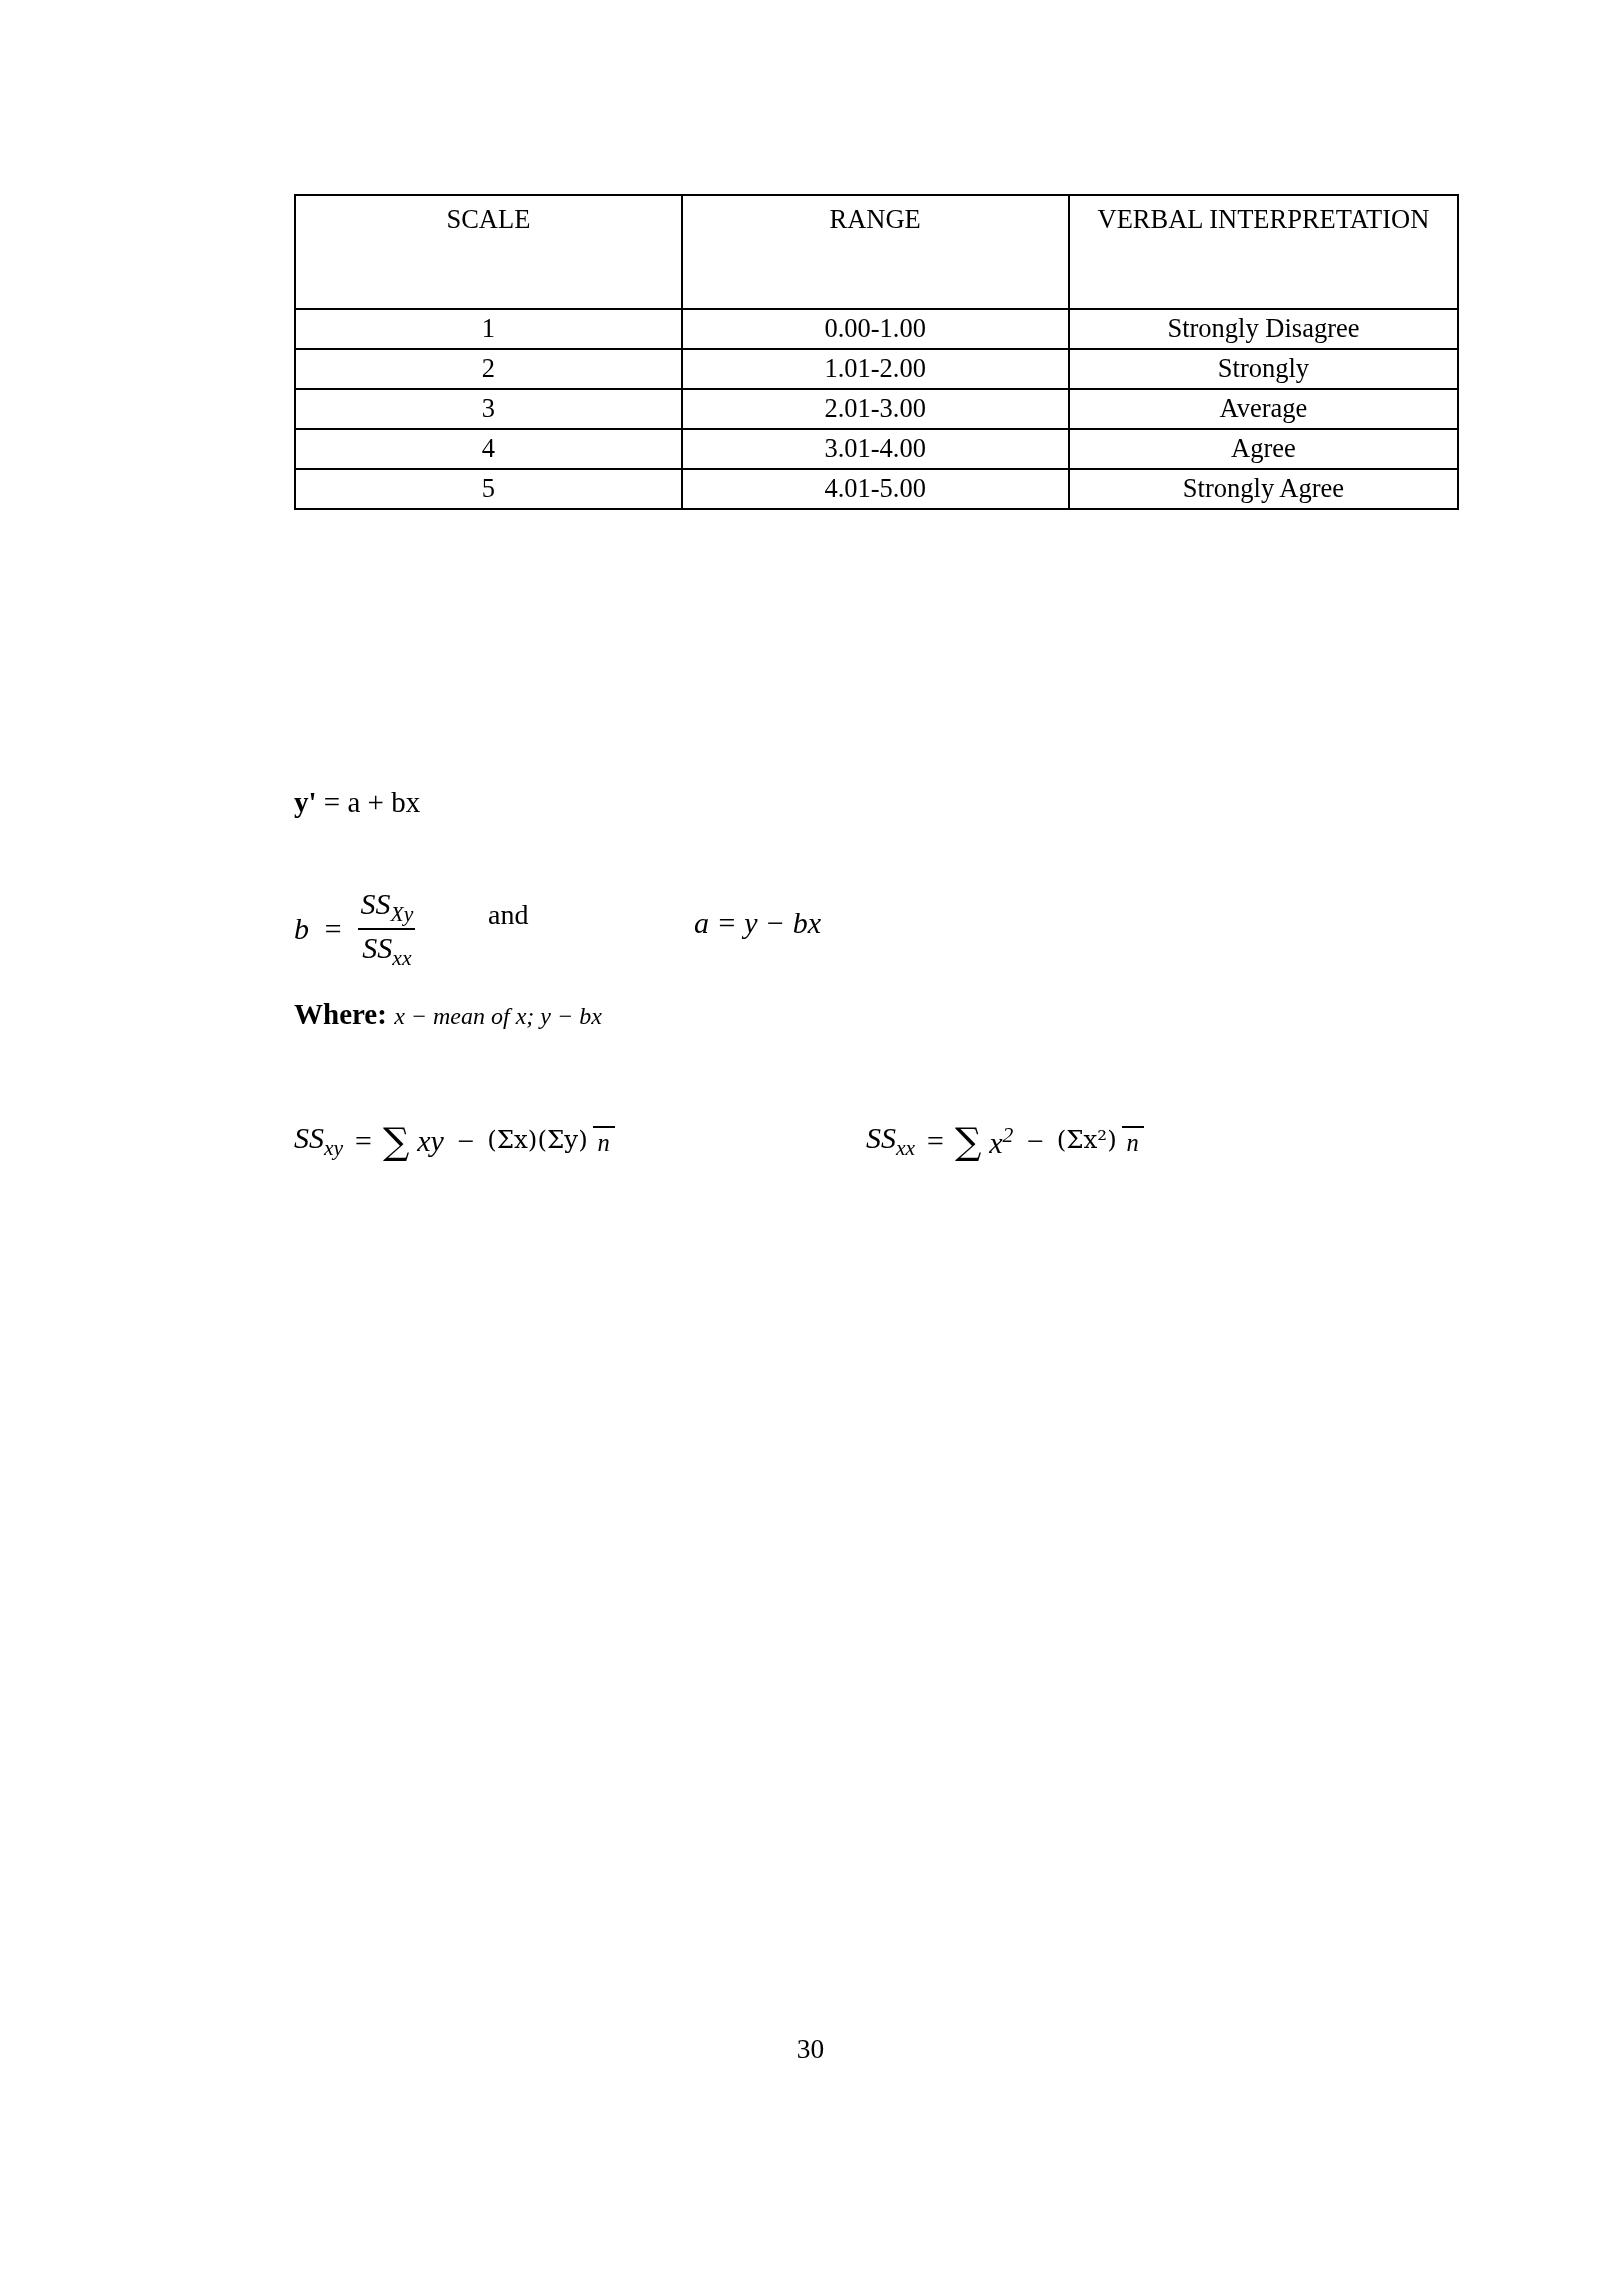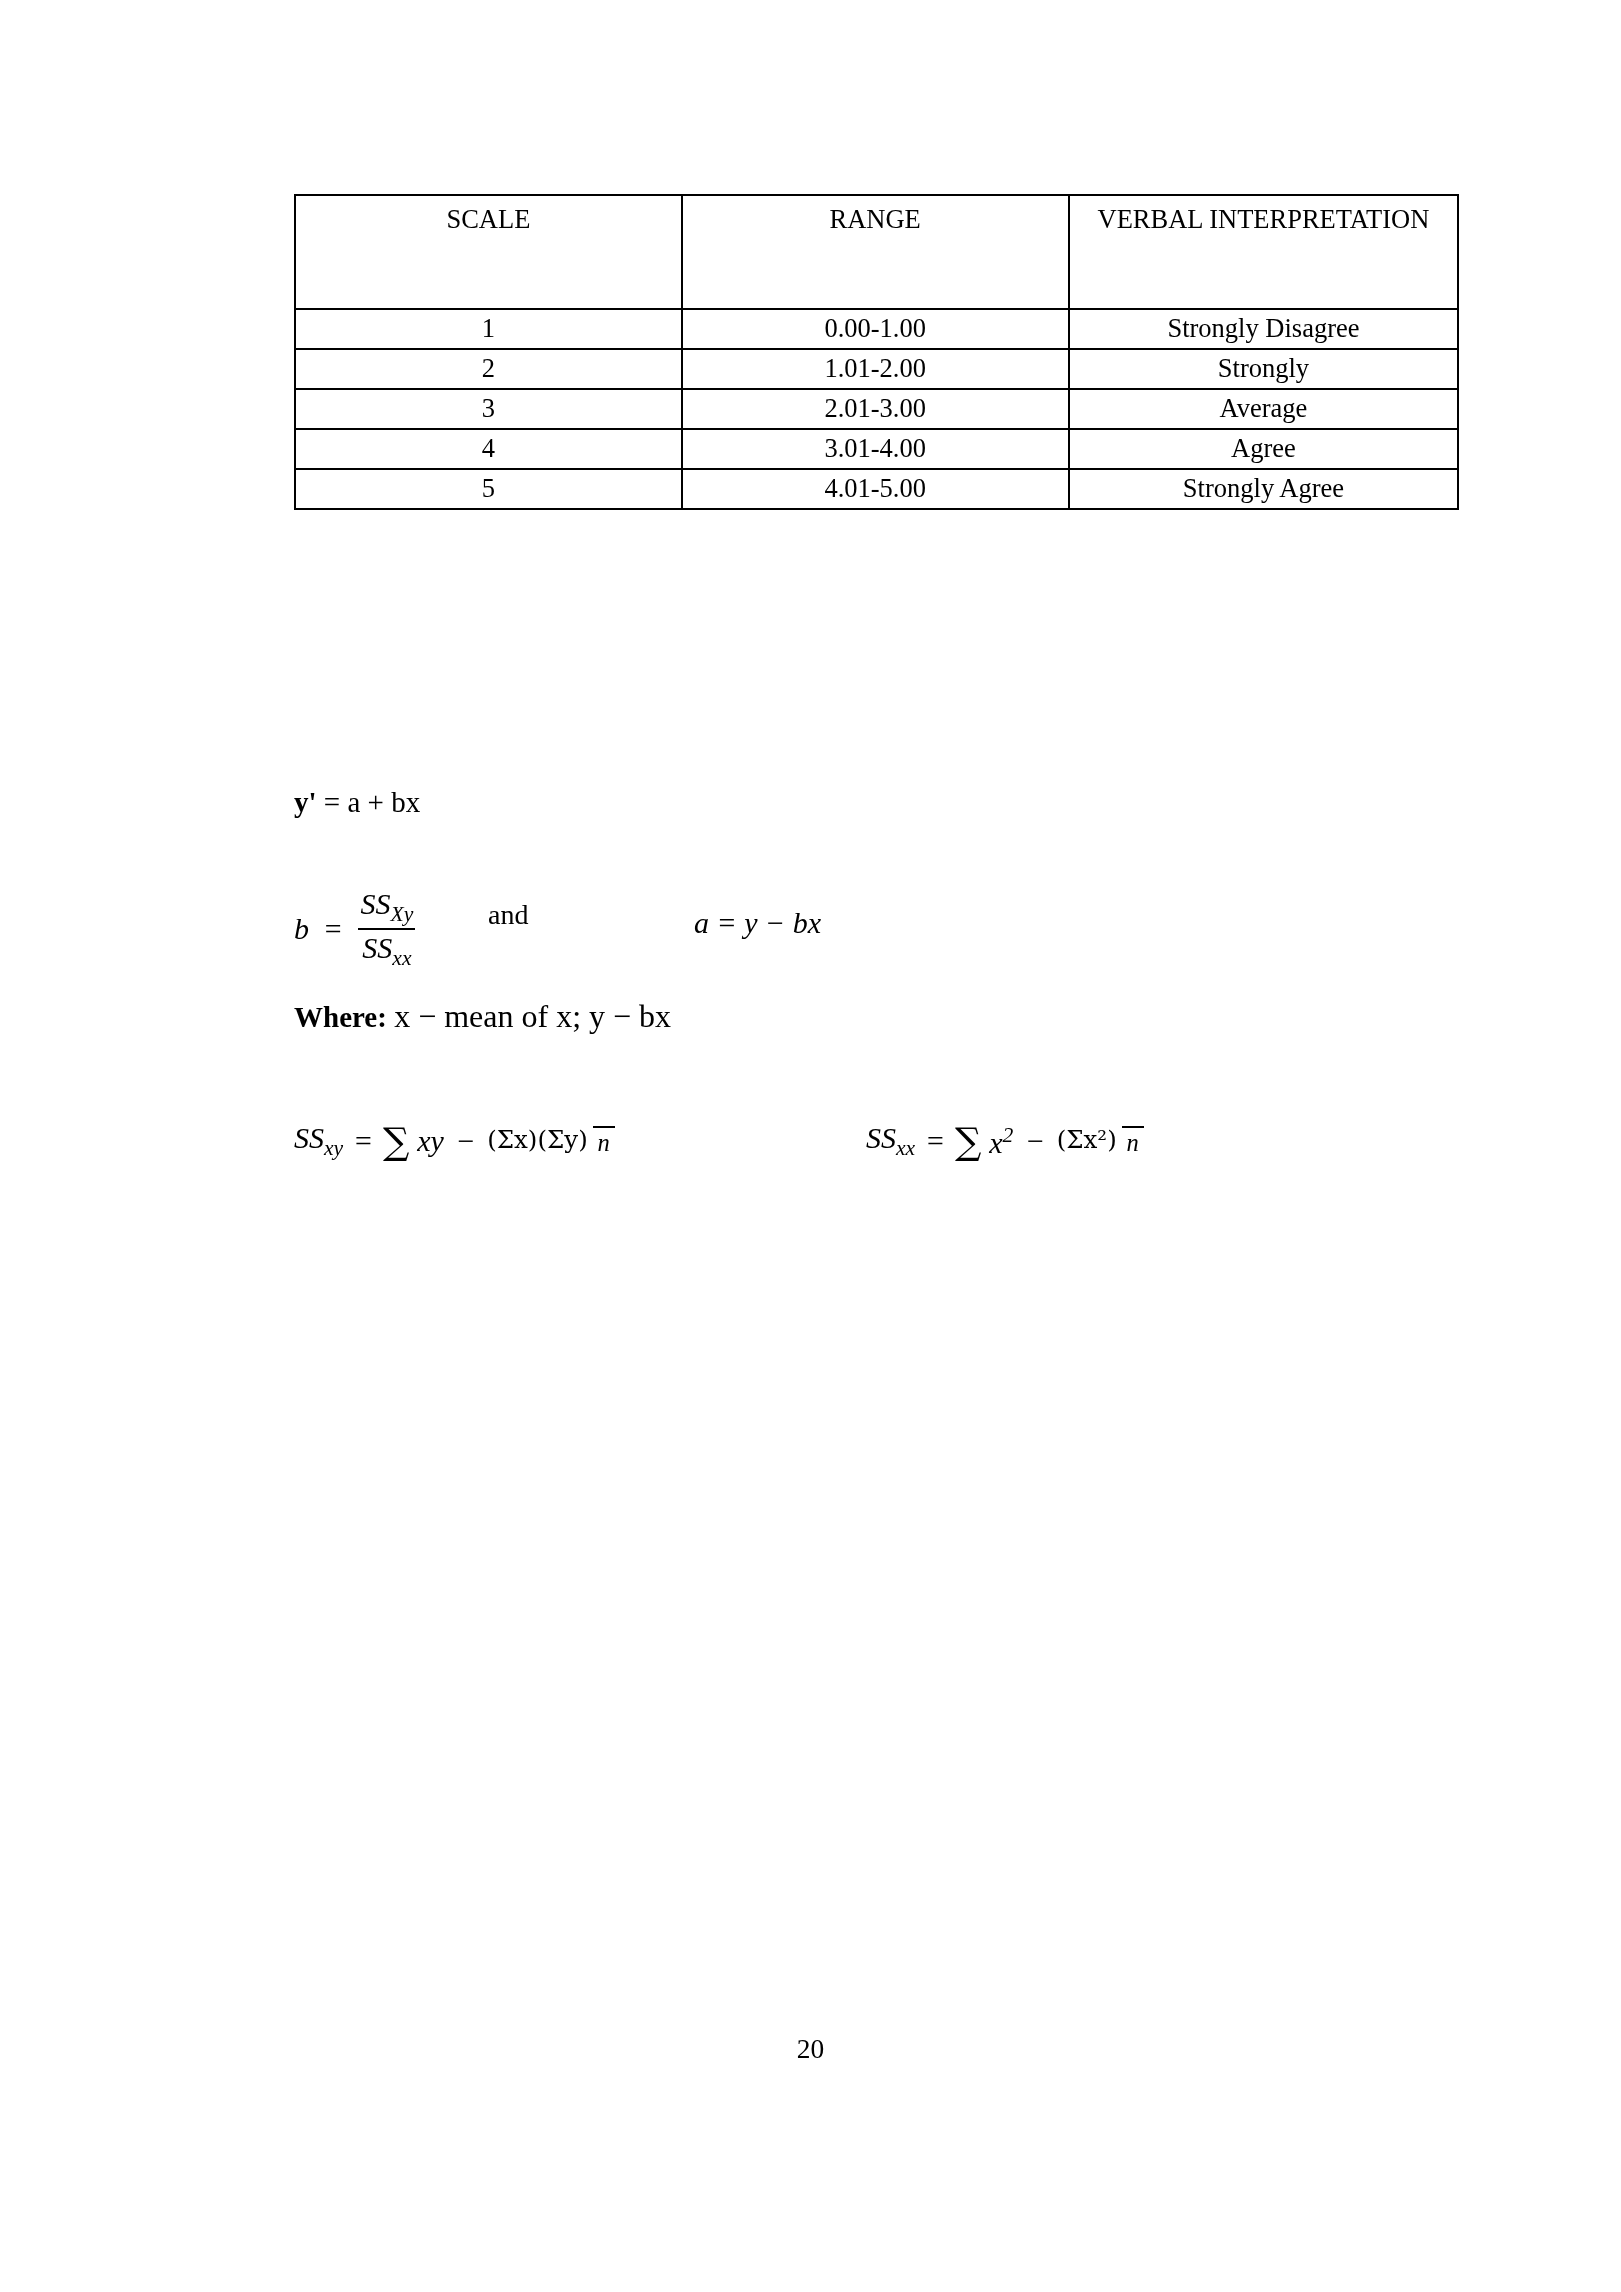--- a/index.html
+++ b/index.html
@@ -155,21 +155,22 @@
     top: 998px;
     width: 1135px;
     font-size: 29px;
     white-space: nowrap;
   }
   .where-label {
     font-weight: bold;
     font-style: normal;
   }
   .where-math {
-    font-size: 32px;
+    font-style: italic;
+    font-size: 24px;
   }
 
   
   .ss-row {
     position: absolute;
     left: 294px;
     top: 1106px;
     width: 1135px;
     height: 108px;
   }
@@ -316,16 +317,16 @@
       <span class="tok"><span>x</span><span class="sup">2</span></span>
       <span class="minus">−</span>
       <span class="frac-small">
         <span class="num sigma-inline">(Σx²)</span>
         <span class="den">n</span>
       </span>
     </div>
 
   </div>
 
-  <div class="page-number">20</div>
+  <div class="page-number">30</div>
 
 </div>
 
 
 </body></html>

